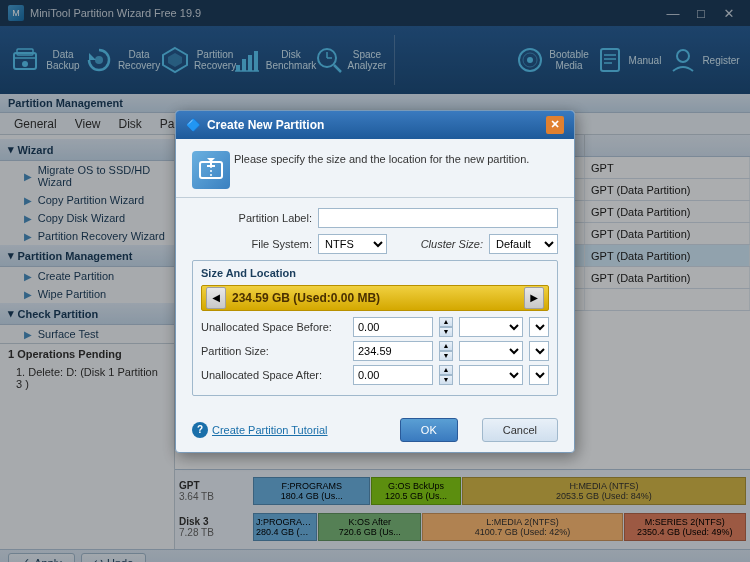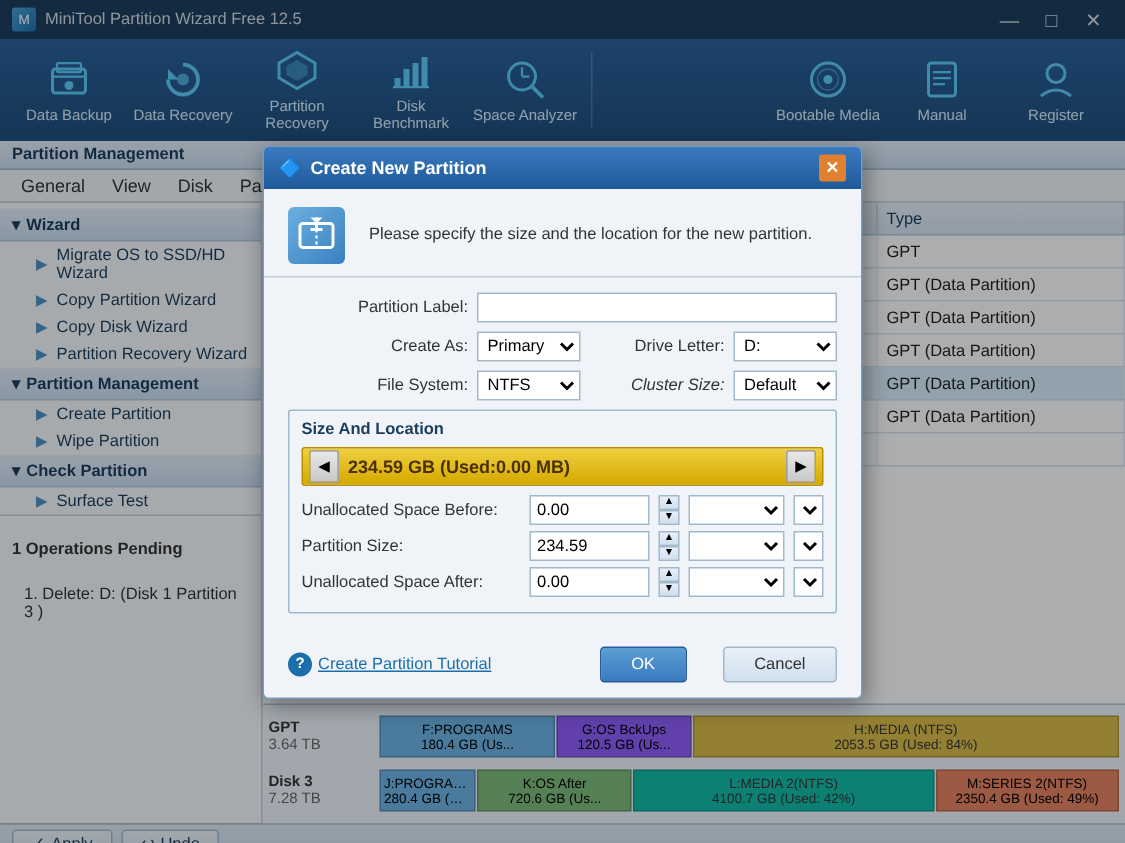--- a/index.html
+++ b/index.html
@@ -25,21 +25,20 @@
     .toolbar {
       background: linear-gradient(180deg, #2a6099 0%, #1e4d7b 100%);
       height: 68px;
       display: flex;
       align-items: center;
       padding: 0 10px;
       gap: 4px;
     }
     .toolbar-item {
       display: flex;
-      flex-direction: column;
       align-items: center;
       justify-content: center;
       width: 72px;
       height: 58px;
       cursor: pointer;
       border-radius: 4px;
       color: #d0e8f5;
       font-size: 10px;
       text-align: center;
       gap: 4px;
@@ -86,21 +85,21 @@
     .sidebar-item {
       padding: 3px 8px 3px 24px;
       cursor: pointer;
       font-size: 11px;
       color: #1a3d5c;
       display: flex;
       align-items: center;
       gap: 6px;
     }
     .sidebar-item-icon { color: #4a8fc0; font-size: 10px; }
-    .ops-pending { padding: 16px 8px; font-size: 11px; color: #333; font-weight: bold; border-top: 1px solid #c0cdd8; }
+    .ops-pending { padding: 4px 8px; font-size: 11px; color: #333; font-weight: bold; border-top: 1px solid #c0cdd8; }
     .ops-item { padding: 2px 8px 2px 16px; font-size: 11px; color: #333; }
 
     
     .content-area {
       flex: 1;
       background: #f5f8fb;
       position: relative;
       overflow: hidden;
     }
 
@@ -229,22 +228,21 @@
     .dialog-title-left { display: flex; align-items: center; gap: 6px; }
     .dialog-close-btn {
       width: 18px; height: 18px;
       background: #e08030;
       border-radius: 2px;
       display: flex; align-items: center; justify-content: center;
       color: white; font-size: 11px; cursor: pointer;
     }
     .dialog-header {
       display: flex;
-      align-items: center;
-      gap: 16px;
+      gap: 4px;
       padding: 12px 16px 8px 16px;
       border-bottom: 1px solid #c0cdd8;
     }
     .dialog-header-icon {
       width: 38px; height: 38px;
       background: linear-gradient(135deg, #6ab0e0, #3a80c0);
       border-radius: 4px;
       display: flex; align-items: center; justify-content: center;
       color: white; font-size: 20px;
       flex-shrink: 0;
@@ -373,21 +371,21 @@
       border-bottom: 1px solid #b0c4d8;
       display: flex; align-items: center; justify-content: space-between;
     }
   </style>
 </head>
 <body>
 
 <div class="title-bar">
   <div class="title-bar-left">
     <div class="title-bar-icon">M</div>
-    <span>MiniTool Partition Wizard Free 12.5</span>
+    <span>MiniTool Partition Wizard Free 19.9</span>
   </div>
   <div class="title-bar-controls">
     <div class="title-btn">—</div>
     <div class="title-btn">□</div>
     <div class="title-btn close">✕</div>
   </div>
 </div>
 
 <div class="toolbar">
   <div class="toolbar-item">
@@ -554,21 +552,20 @@
 
   <div class="content-area">
 
     <div class="table-header">
       <div class="table-col" style="width:30px"></div>
       <div class="table-col" style="width:80px">Partition</div>
       <div class="table-col" style="width:80px">Capacity</div>
       <div class="table-col" style="width:70px">Used</div>
       <div class="table-col" style="width:70px">Unused</div>
       <div class="table-col" style="width:80px">File System</div>
-      <div class="table-col" style="flex:1">Type</div>
     </div>
 
     <div class="disk-rows">
       <div class="partition-row">
         <div class="partition-cell" style="width:30px"></div>
         <div class="partition-cell" style="width:80px"></div>
         <div class="partition-cell" style="width:80px"></div>
         <div class="partition-cell" style="width:70px"></div>
         <div class="partition-cell" style="width:70px"></div>
         <div class="partition-cell" style="width:80px">Unallocated</div>
@@ -636,21 +633,21 @@
       <div class="disk-row-visual">
         <div class="disk-info">
           <div class="disk-name">GPT</div>
           <div class="disk-size">3.64 TB</div>
         </div>
         <div class="disk-partitions">
           <div class="part-visual" style="background:#6ab0e0;flex:2;">
             <span>F:PROGRAMS</span>
             <span>180.4 GB (Us...</span>
           </div>
-          <div class="part-visual" style="background:#8b5cf6;flex:1.5;">
+          <div class="part-visual" style="background:#84cc16;flex:1.5;">
             <span>G:OS BckUps</span>
             <span>120.5 GB (Us...</span>
           </div>
           <div class="part-visual" style="background:#d4b84a;flex:5;color:#333;">
             <span>H:MEDIA (NTFS)</span>
             <span>2053.5 GB (Used: 84%)</span>
           </div>
         </div>
       </div>
 
@@ -661,21 +658,21 @@
         </div>
         <div class="disk-partitions">
           <div class="part-visual" style="background:#6ab0e0;flex:1.5;">
             <span>J:PROGRAMS</span>
             <span>280.4 GB (Us...</span>
           </div>
           <div class="part-visual" style="background:#7ab87a;flex:2.5;">
             <span>K:OS After</span>
             <span>720.6 GB (Us...</span>
           </div>
-          <div class="part-visual" style="background:#14b8a6;flex:5;color:#333;align-items:center;">
+          <div class="part-visual" style="background:#fdba74;flex:5;color:#333;align-items:center;">
             <span>L:MEDIA 2(NTFS)</span>
             <span>4100.7 GB (Used: 42%)</span>
           </div>
           <div class="part-visual" style="background:#e08060;flex:3;">
             <span>M:SERIES 2(NTFS)</span>
             <span>2350.4 GB (Used: 49%)</span>
           </div>
         </div>
       </div>
     </div>
@@ -722,33 +719,20 @@
       </div>
     </div>
 
     <div class="dialog-body">
 
       <div class="form-row">
         <label class="form-label">Partition Label:</label>
         <input class="form-input" type="text" style="flex: 1 1 0%;" value="">
       </div>
 
-      <div class="form-row">
-        <label class="form-label">Create As:</label>
-        <select class="form-select form-select-small">
-          <option>Primary</option>
-          <option>Logical</option>
-        </select>
-        <label class="form-label" style="width:90px; text-align:right;">Drive Letter:</label>
-        <select class="form-select form-select-small">
-          <option>D:</option>
-          <option>E:</option>
-          <option>F:</option>
-        </select>
-      </div>
 
       <div class="form-row">
         <label class="form-label">File System:</label>
         <select class="form-select form-select-small">
           <option>NTFS</option>
           <option>FAT32</option>
           <option>exFAT</option>
         </select>
         <label class="form-label" style="width:90px; text-align:right;font-style:italic;">Cluster Size:</label>
         <select class="form-select form-select-small">

